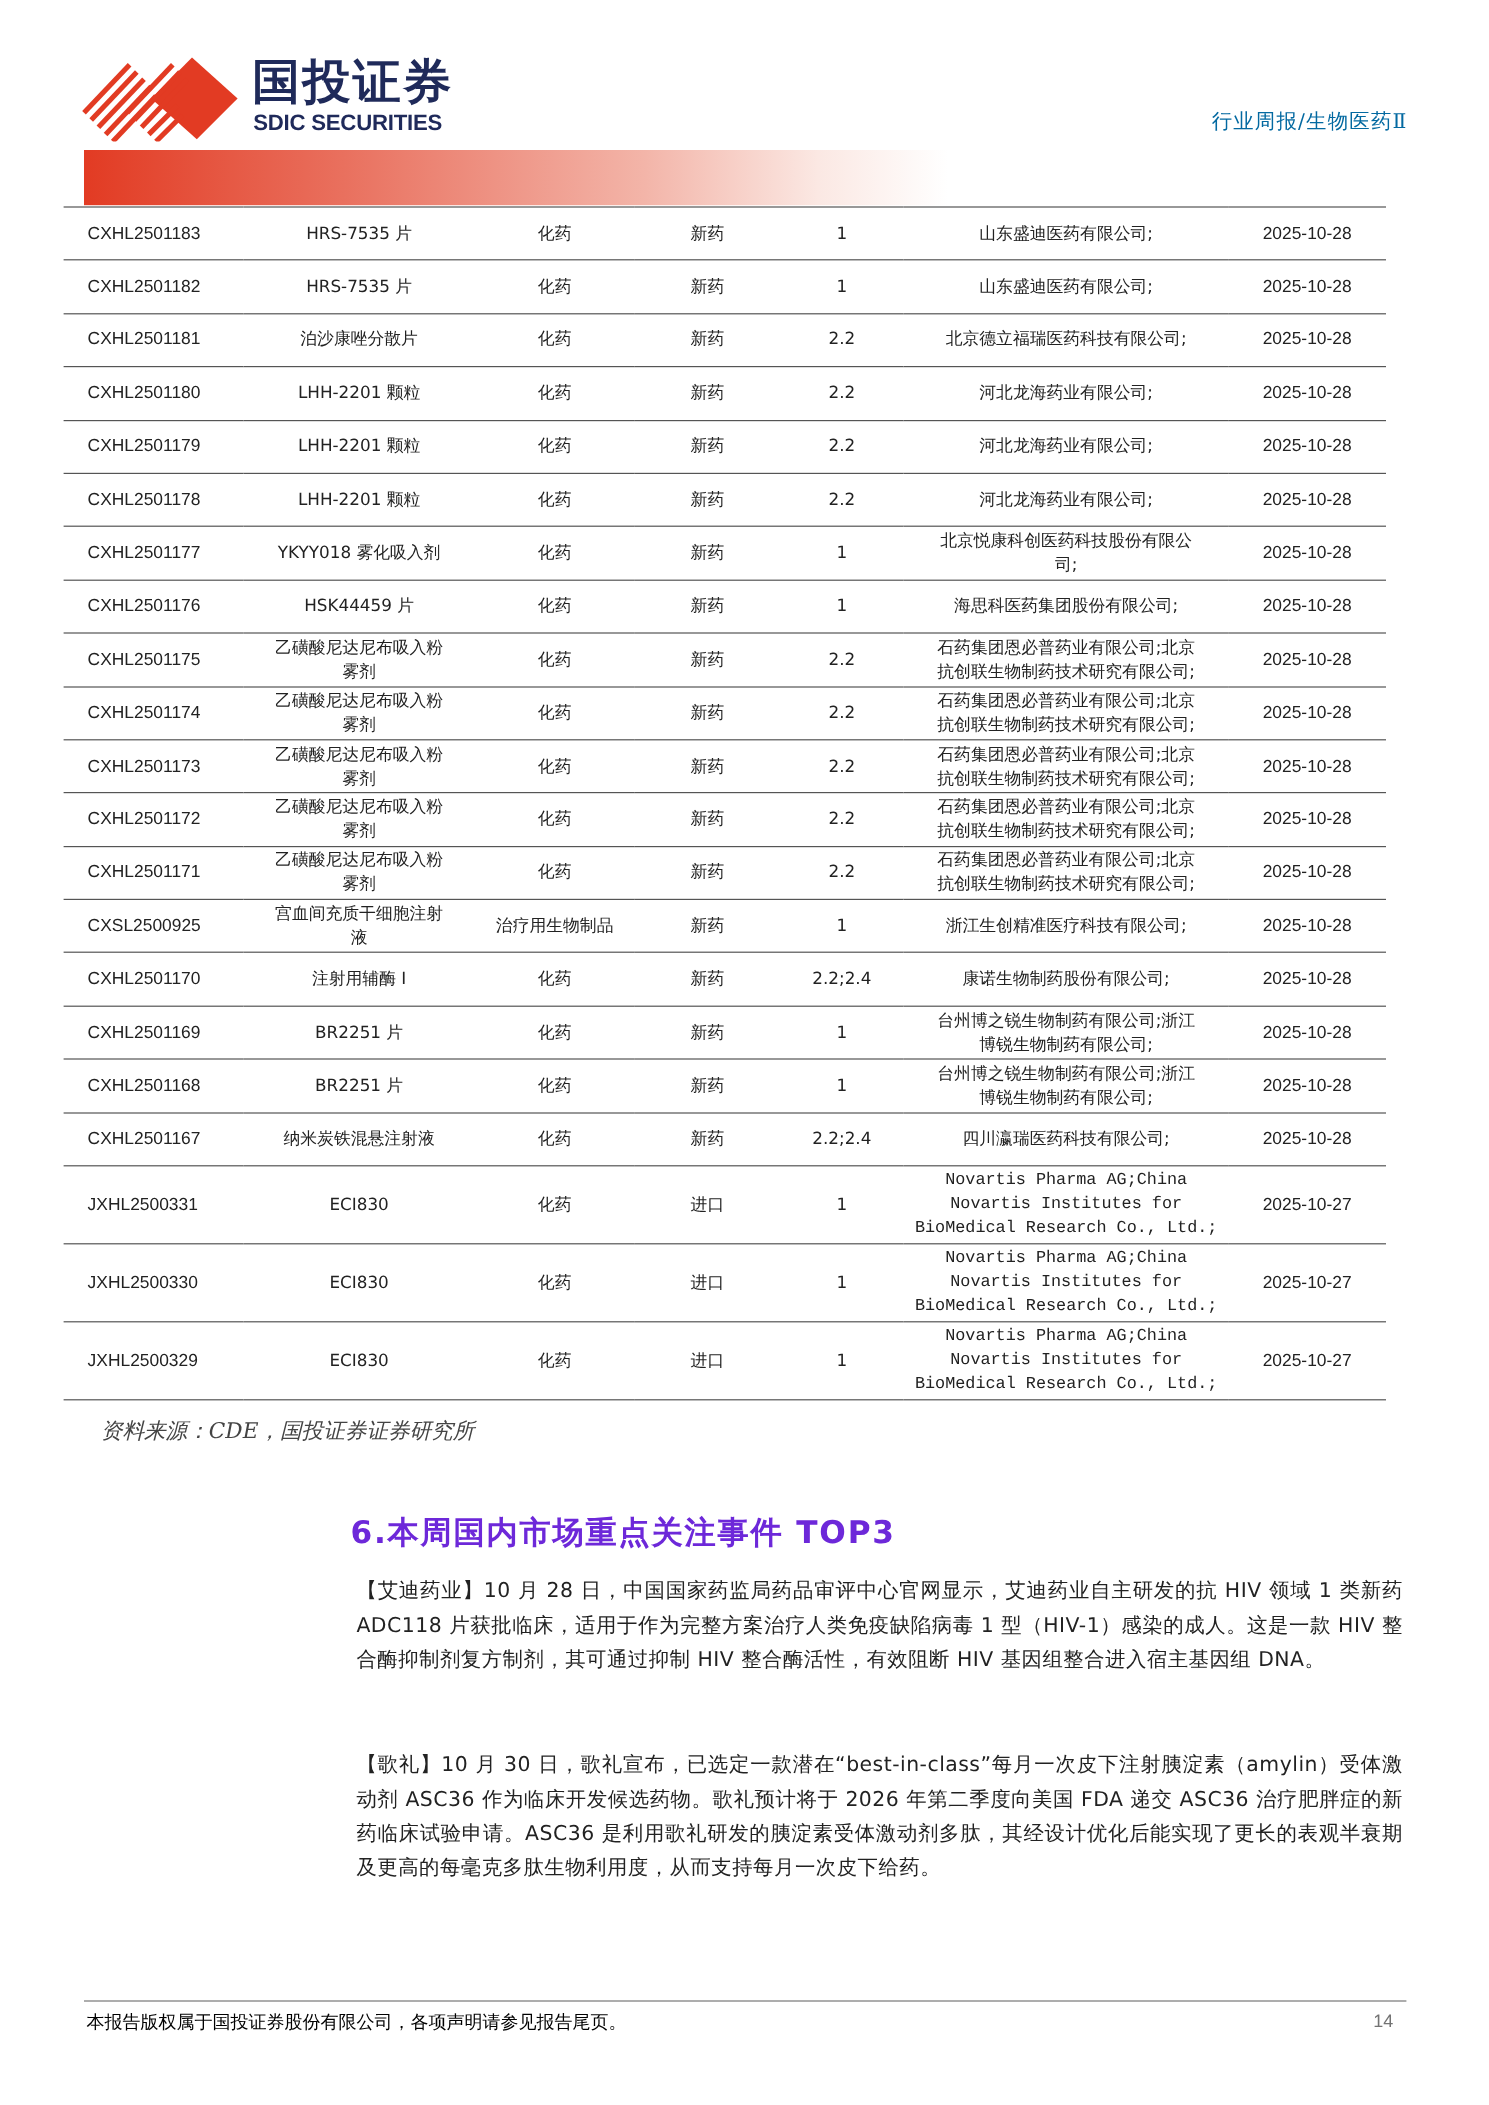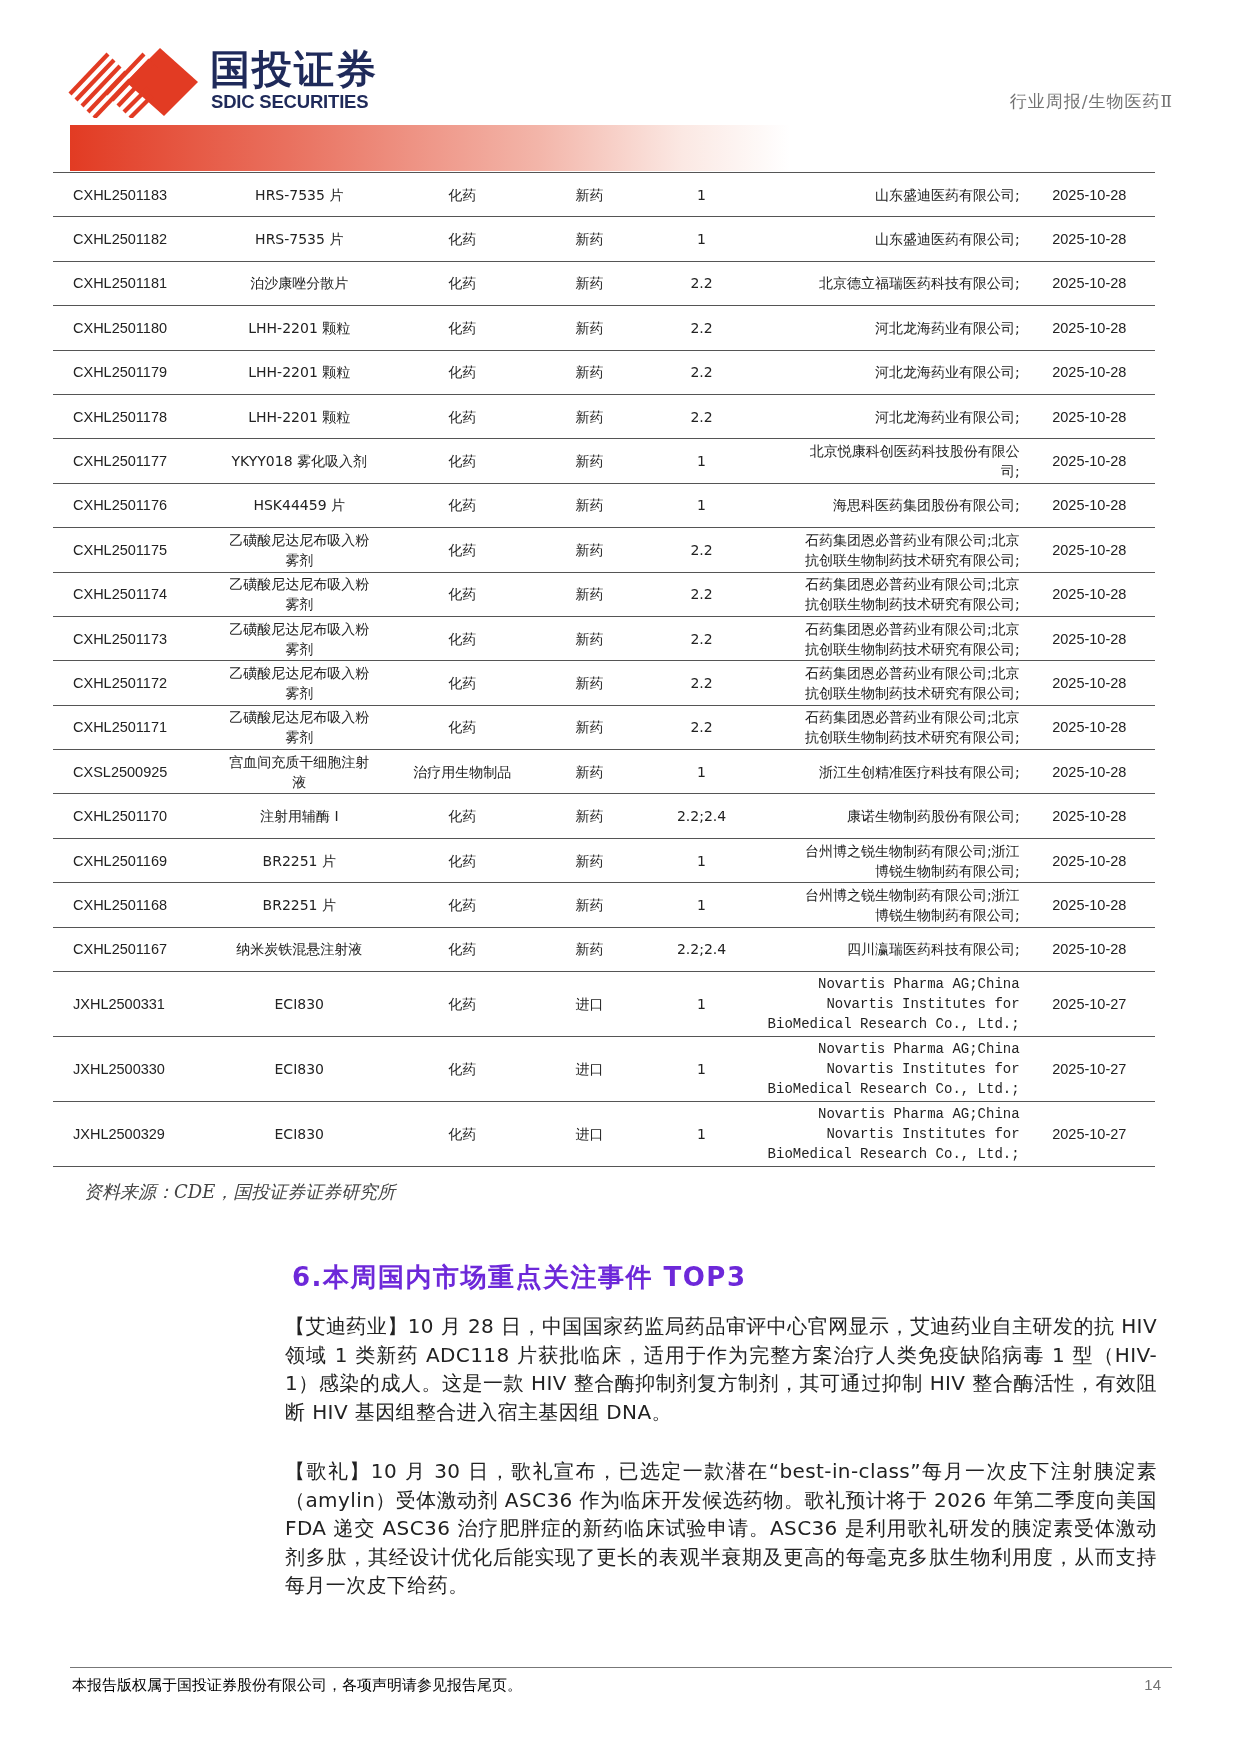--- a/index.html
+++ b/index.html
@@ -5,48 +5,48 @@
   html, body { margin: 0; padding: 0; background: #ffffff; }
   body { width: 1241px; height: 1754px; position: relative; overflow: hidden;
          font-family: "DejaVu Sans", "Liberation Sans", sans-serif; color: #222; }
 
   .header { position: absolute; left: 0; top: 0; width: 1241px; height: 175px; }
   .logo-mark { position: absolute; left: 68px; top: 44px; width: 136px; height: 74px; }
   .logo-cn { position: absolute; left: 210px; top: 46px; font-size: 40px; font-weight: bold;
              color: #1f2a5a; letter-spacing: 2px; line-height: 46px; text-align: right; }
   .logo-en { position: absolute; left: 211px; top: 92px; font-size: 18.5px; font-weight: bold;
              color: #1f2a5a; line-height: 20px; font-family: "Liberation Sans", sans-serif; letter-spacing: -0.2px; }
-  .header-category { position: absolute; right: 68px; top: 90px; font-size: 17px; color: #737373;
+  .header-category { position: absolute; right: 68px; top: 90px; font-size: 17px; color: #0369a1;
                      font-family: "DejaVu Serif", serif; letter-spacing: 1px; }
   .header-band { position: absolute; left: 70px; top: 125px; width: 720px; height: 46px;
                  background: linear-gradient(to right, #e23b23 0%, #e9705e 30%, #f3b5a9 65%, #fbe8e3 85%, #ffffff 100%); }
 
   .table { position: absolute; left: 53px; top: 172px; width: 1102px; border-collapse: collapse; }
   .table td { border-bottom: 1.6px solid #555; text-align: center; vertical-align: middle;
               font-size: 14px; line-height: 20px; padding: 0 4px; color: #222; }
   .table tr.top td { border-top: 1.6px solid #555; }
   .table td.c-id { width: 128px; text-align: left; padding-left: 20px; font-family: "Liberation Sans", sans-serif; font-size: 14.5px; }
   .table td.c-name { width: 190px; }
   .table td.c-type { width: 132px; }
   .table td.c-kind { width: 118px; }
   .table td.c-cls { width: 98px; }
-  .table td.c-co { width: 272px; text-align: right; }
+  .table td.c-co { width: 272px; }
   .table td.c-date { width: 128px; font-family: "Liberation Sans", sans-serif; font-size: 14.5px; }
   .table tr.r1 td { height: 43.4px; }
   .table tr.r3 td { height: 64px; }
   .table tr.r3 td.c-co { font-family: "Liberation Mono", "DejaVu Sans Mono", monospace; font-size: 14px; }
   .cell-pre { white-space: pre-line; }
 
   .source-note { position: absolute; left: 84px; top: 1180px; font-size: 18px; color: #444; font-style: italic;
                  font-family: "DejaVu Serif", serif; }
 
   .section-title { position: absolute; left: 292px; top: 1260px; font-size: 26px; font-weight: bold; color: #6d28d9;
                    letter-spacing: 1.5px; text-align: right; }
 
-  .para { position: absolute; left: 285px; width: 872px; font-size: 20px; line-height: 28.5px; color: #222;
+  .para { position: absolute; left: 297px; width: 872px; font-size: 17px; line-height: 28.5px; color: #222;
           text-align: justify; font-family: "DejaVu Sans", sans-serif; letter-spacing: 0.4px; }
   .para-1 { top: 1312px; }
   .para-2 { top: 1457px; }
 
   .footer-rule { position: absolute; left: 70px; top: 1667px; width: 1102px; height: 0; border-top: 1.5px solid #777; }
   .footer-text { position: absolute; left: 72px; top: 1676px; font-size: 15px; color: #000000; font-family: "DejaVu Serif", serif; }
   .footer-page { position: absolute; right: 80px; top: 1676px; font-size: 15px; color: #737373; font-family: "Liberation Sans", sans-serif; }
 </style>
 </head>
 <body>

